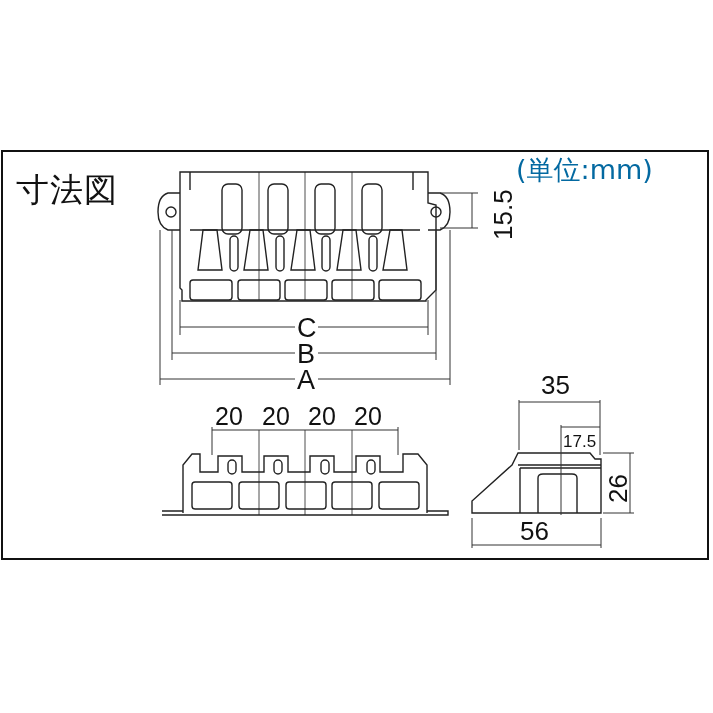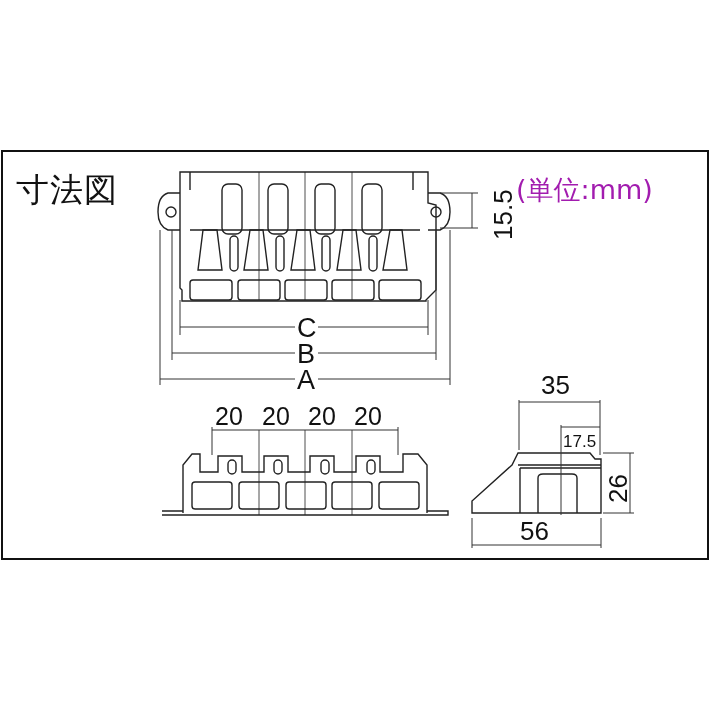--- a/index.html
+++ b/index.html
@@ -1,20 +1,20 @@
 <!DOCTYPE html>
 <html><head>
 <meta charset="utf-8">
 <style>
   html, body { margin: 0; padding: 0; background: #ffffff; }
   body { width: 713px; height: 713px; position: relative; overflow: hidden; font-family: "DejaVu Sans", sans-serif; }
   .frame { position: absolute; left: 1px; top: 150px; width: 708px; height: 410px; border: 2px solid #111; box-sizing: border-box; }
   svg { position: absolute; left: 0; top: 0; }
   .title { position: absolute; left: 16px; top: 168px; font-size: 33px; color: #111; letter-spacing: 1px; font-family: "DejaVu Sans", sans-serif; }
-  .unit { position: absolute; left: 516px; top: 172px; font-size: 27px; color: #a21caf; font-family: "DejaVu Sans", sans-serif; }
+  .unit { position: absolute; left: 516px; top: 152px; font-size: 27px; color: #0369a1; font-family: "DejaVu Sans", sans-serif; }
   .dimtxt { font-family: "Liberation Sans", sans-serif; fill: #111; }
 </style>
 </head>
 <body>
 
 <div class="frame"></div>
 <div class="title">寸法図</div>
 <div class="unit">(単位:mm)</div>
 
 <svg width="713" height="713" viewBox="0 0 713 713">

